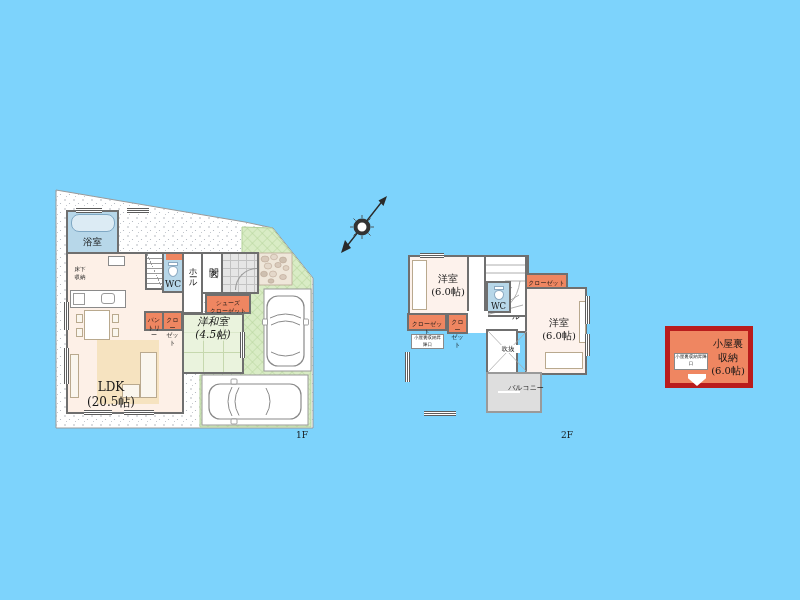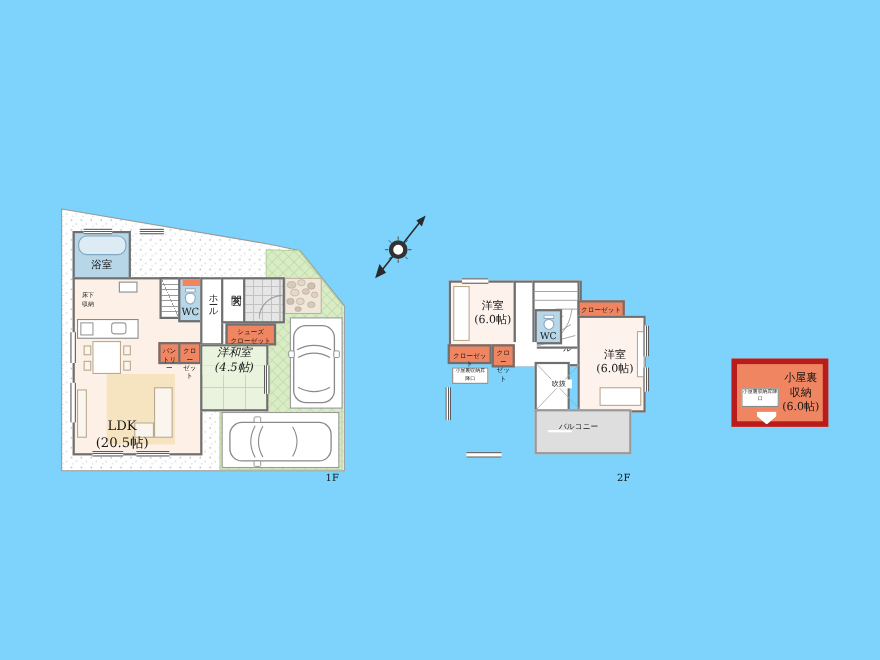--- a/index.html
+++ b/index.html
@@ -236,21 +236,21 @@
   <div class="abs hatchlbl" style="left:411px;top:334px;width:33px;height:15px;font-size:4.5px;line-height:1.45;">
     <span>小屋裏収納昇降口</span>
   </div>
   <div class="abs room white" style="left:486px;top:329px;width:32px;height:45px;">
     <svg width="39" height="41" viewBox="0 0 39 41" style="position:absolute;left:0;top:0;">
       <line x1="0" y1="0" x2="39" y2="41" stroke="#aaaaaa" stroke-width="0.8"></line>
       <line x1="39" y1="0" x2="0" y2="41" stroke="#aaaaaa" stroke-width="0.8"></line>
     </svg>
     <div class="abs lbl" style="left:8px;top:14px;width:24px;font-size:6.5px;background:#fff;">吹抜</div>
   </div>
-  <div class="abs balcony" style="left:486px;top:372px;width:88px;height:41px;">
+  <div class="abs balcony" style="left:486px;top:372px;width:56px;height:41px;">
     <div class="abs" style="left:10px;top:17px;width:22px;height:2px;background:#fff;"></div>
     <div class="abs lbl" style="left:8px;top:10px;width:60px;font-size:7px;">バルコニー</div>
   </div>
 
   <div class="abs winh" style="left:420px;top:253px;width:24px;height:5px;"></div>
   <div class="abs winv" style="left:585px;top:296px;width:5px;height:28px;"></div>
   <div class="abs winv" style="left:585px;top:334px;width:5px;height:22px;"></div>
   <div class="abs winv" style="left:405px;top:352px;width:5px;height:30px;"></div>
   <div class="abs winh" style="left:424px;top:411px;width:32px;height:5px;"></div>
 

